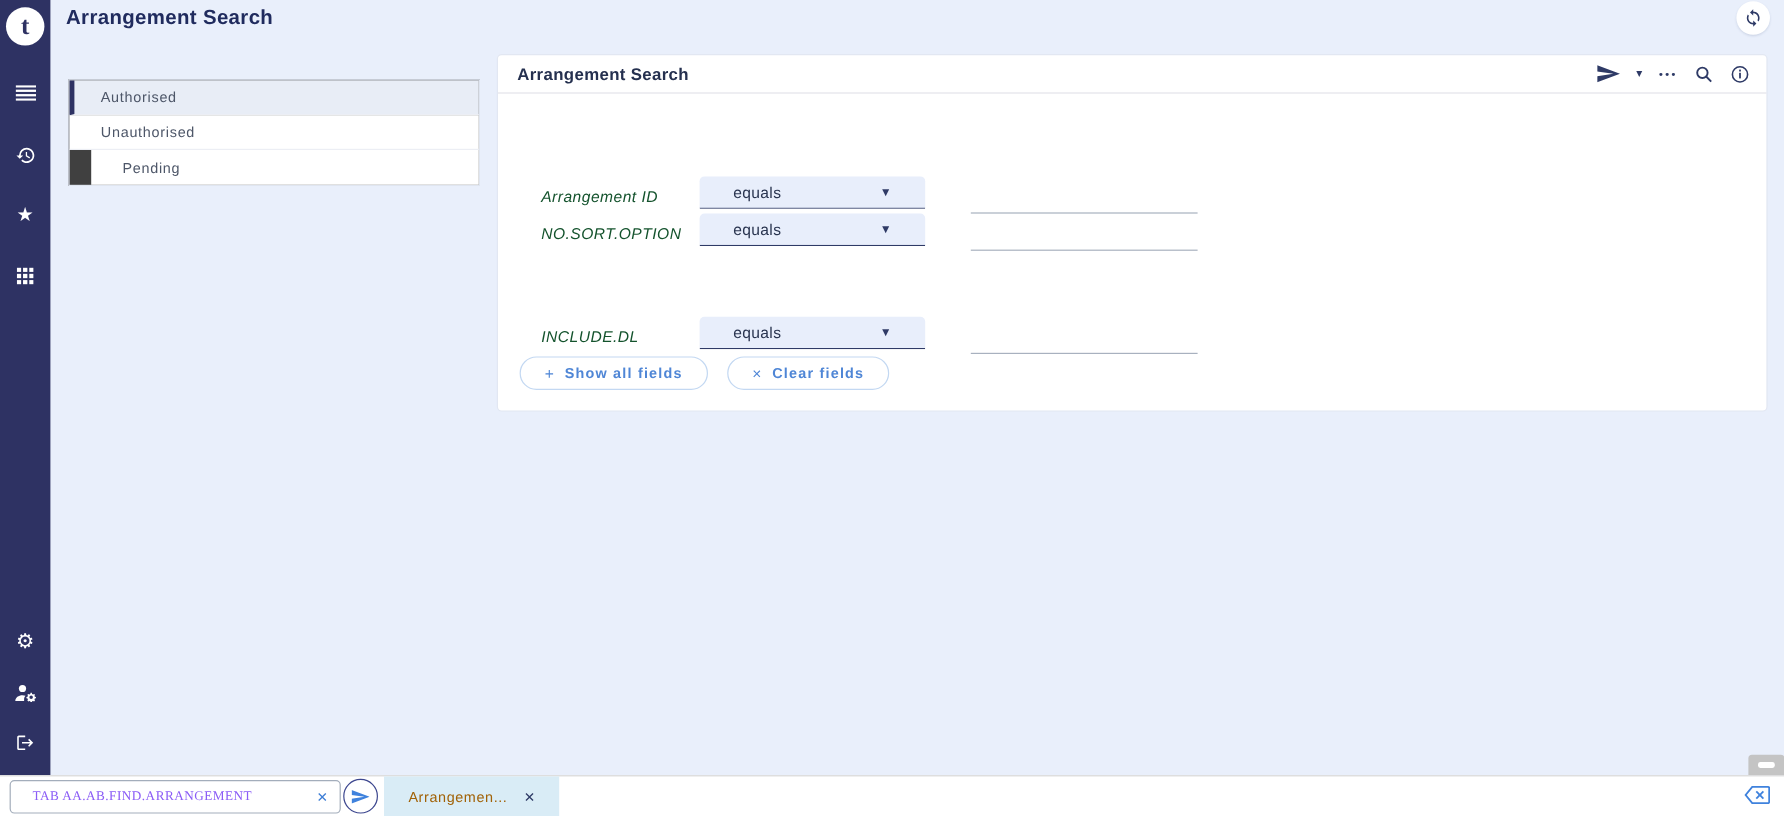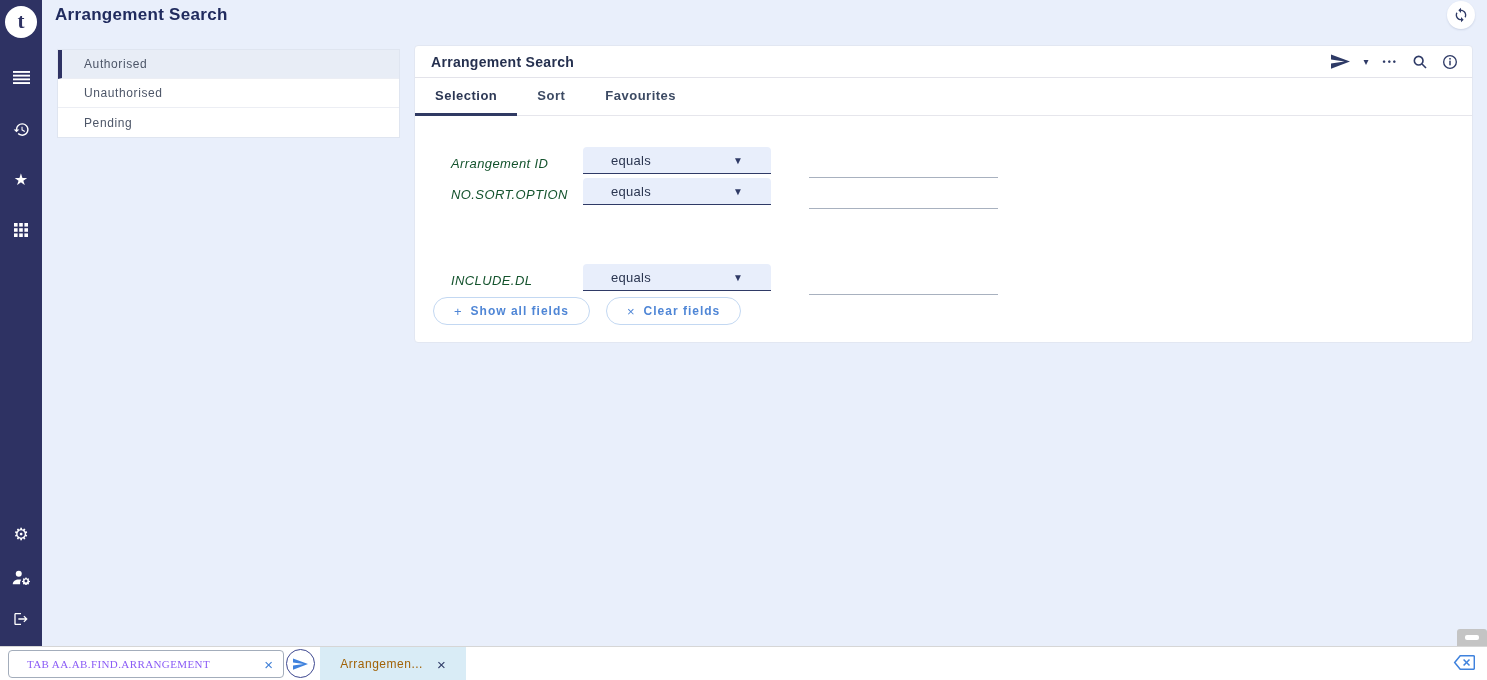--- a/index.html
+++ b/index.html
@@ -47,29 +47,29 @@
   .refresh-btn {
     position:absolute; left:1447px; top:1px; width:28px; height:28px;
     border-radius:50%; background:#ffffff; border:none; cursor:pointer;
     display:flex; align-items:center; justify-content:center;
     box-shadow:0 1px 2px rgba(40,60,110,0.15);
     color:#2e3a66;
   }
 
   
   .queue-panel {
-    position:absolute; left:57px; top:49px; width:343px;
+    position:absolute; left:57px; top:66px; width:343px;
     background:#404040; border:1px solid #dfe5f0;
   }
   .queue-item {
     height:29px; display:flex; align-items:center;
     padding-left:26px; font-size:12px; letter-spacing:0.6px; color:#4d5668;
     border-bottom:1px solid #eceef4; background:#ffffff; cursor:pointer;
   }
-  .queue-item:last-child { border-bottom:none; }
+  .queue-item:last-child { border-bottom:none;margin-left:18px; }
   .queue-item.selected {
     background:#e8edf6; border-left:4px solid #2e3263; padding-left:22px;
   }
 
   
   .main-panel {
     position:absolute; left:414px; top:45px; width:1059px; height:298px;
     background:#ffffff; border:1px solid #e2e7f2; border-radius:4px;
   }
   .panel-header {
@@ -277,31 +277,20 @@
       <button class="tool-btn">
         <svg width="16" height="16" viewBox="0 0 24 24">
           <circle cx="12" cy="12" r="9.5" fill="none" stroke="currentColor" stroke-width="2"></circle>
           <rect x="10.9" y="10" width="2.2" height="7" fill="currentColor"></rect>
           <rect x="10.9" y="6" width="2.2" height="2.4" fill="currentColor"></rect>
         </svg>
       </button>
     </div>
   </div>
 
-  <div class="tabs-row">
-    <button class="tab active">
-      <span>Selection</span>
-    </button>
-    <button class="tab">
-      <span>Sort</span>
-    </button>
-    <button class="tab">
-      <span>Favourites</span>
-    </button>
-  </div>
 
   <div class="form-row row-1">
     <span class="field-label">Arrangement ID</span>
     <div class="op-select">
       <span class="op-value">equals</span>
       <span class="op-caret">▼</span>
     </div>
     <input class="value-input" type="text" value="" style="">
   </div>
 

